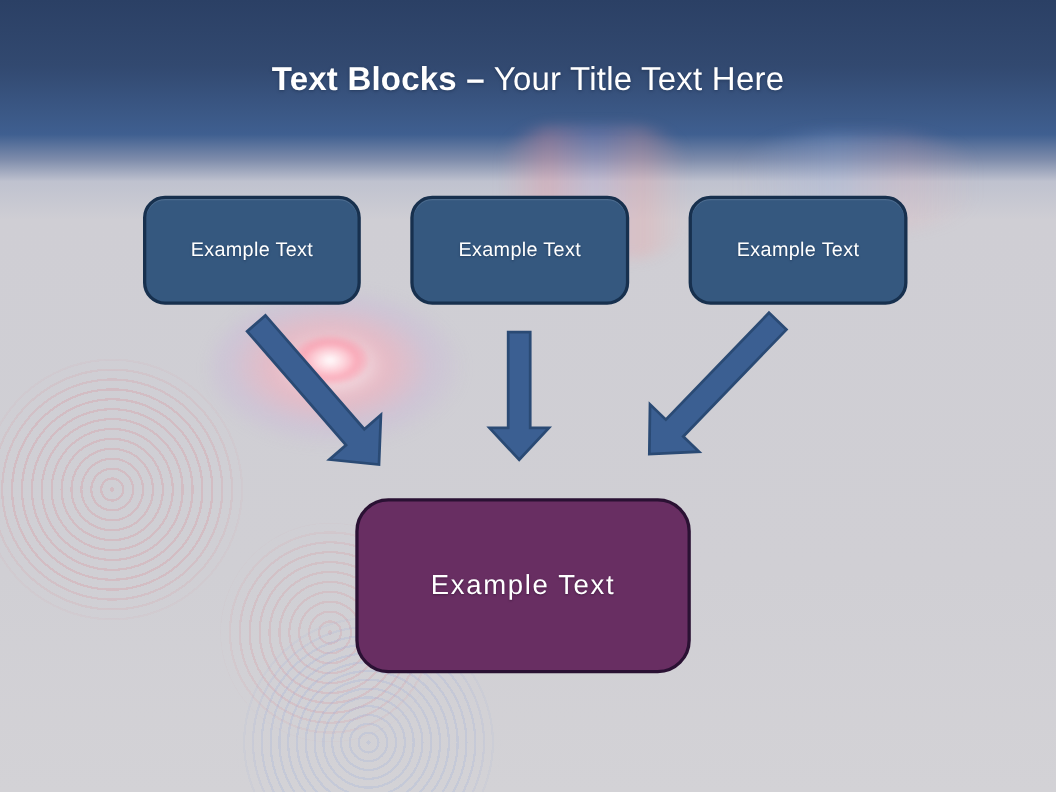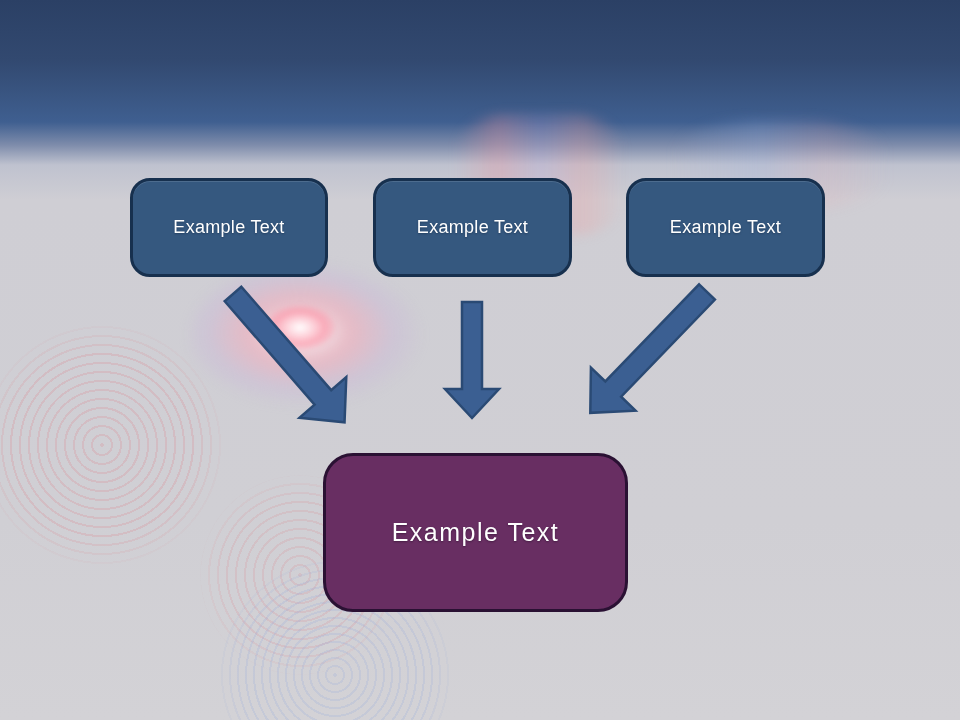--- a/index.html
+++ b/index.html
@@ -98,20 +98,24 @@
   <div class="decor glow" style="left:670px;top:120px;width:220px;height:90px;border-radius:40%;
               background:linear-gradient(90deg,transparent 0%,rgba(160,180,225,0.25) 40%,rgba(230,170,180,0.18) 70%,transparent 100%);"></div>
   <div class="decor sphere" style="left:-18px;top:325px;width:240px;height:240px;"></div>
   <div class="decor sphere" style="left:200px;top:475px;width:200px;height:200px;opacity:0.8;"></div>
   <div class="decor sphere blue" style="left:215px;top:555px;width:240px;height:240px;"></div>
   <div class="decor glow" style="left:190px;top:265px;width:230px;height:140px;
               background:radial-gradient(ellipse at 48% 48%, rgba(255,250,252,0.95) 0%, rgba(250,170,185,0.55) 30%, rgba(200,170,220,0.25) 55%, transparent 75%);"></div>
   <div class="decor glow" style="left:265px;top:305px;width:70px;height:45px;
               background:radial-gradient(ellipse, rgba(255,255,255,0.95) 0%, rgba(255,140,160,0.6) 50%, transparent 80%);filter:blur(2px);"></div>
 
+  <div class="title">
+    <span class="bold">Text Blocks –</span>
+    <span>Your Title Text Here</span>
+  </div>
 
   <div class="block" id="block-1">
     <span>Example Text</span>
   </div>
   <div class="block" id="block-2">
     <span>Example Text</span>
   </div>
   <div class="block" id="block-3">
     <span>Example Text</span>
   </div>

